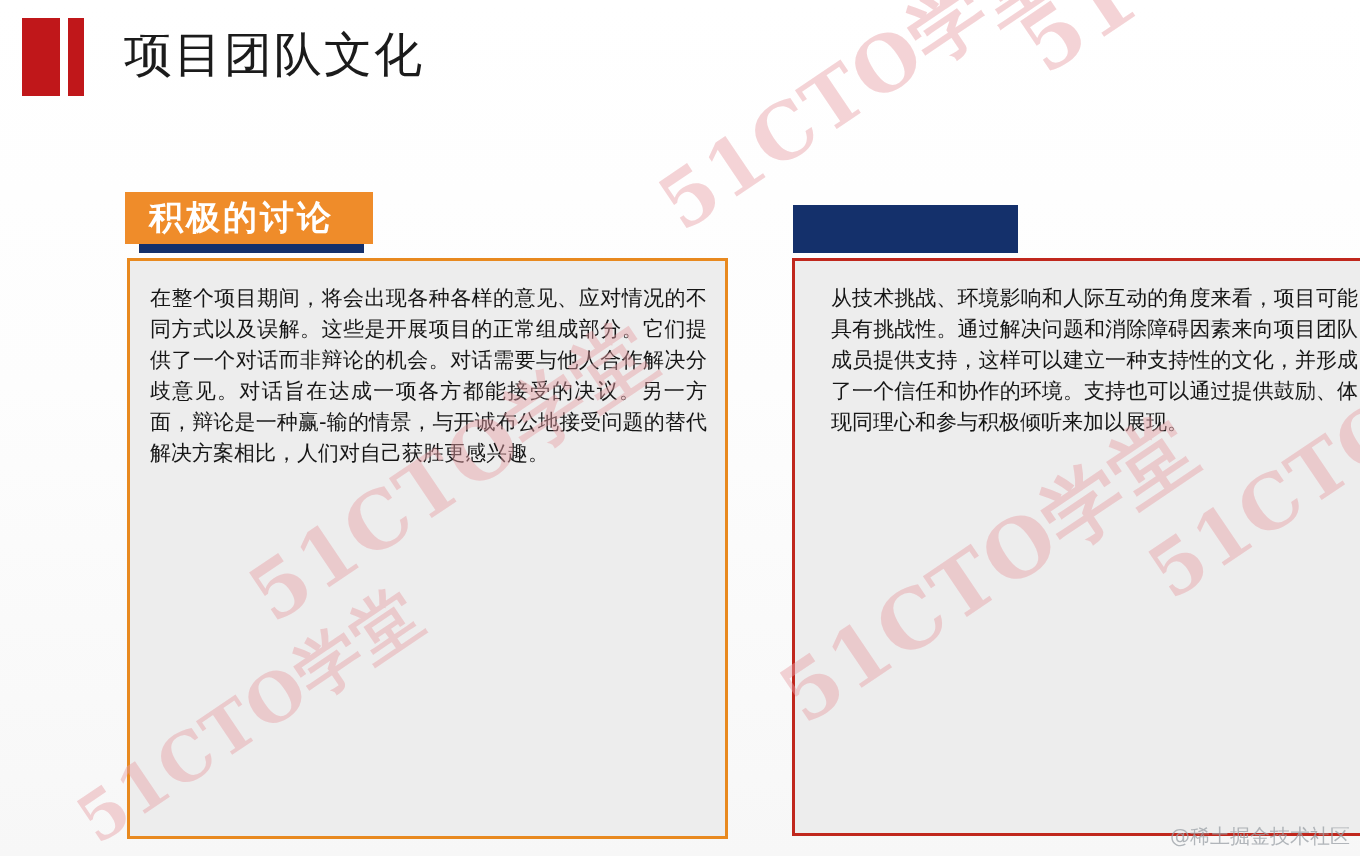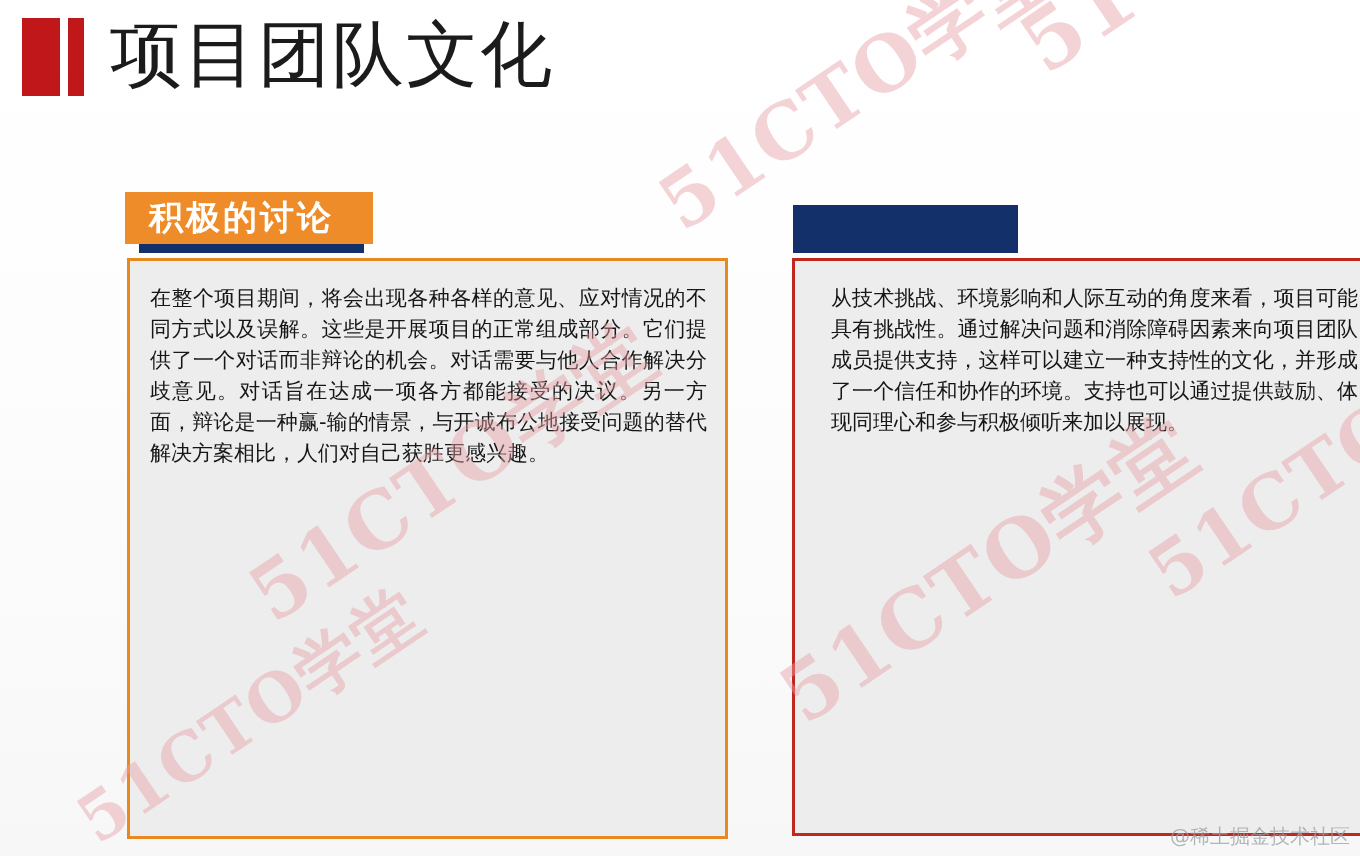--- a/index.html
+++ b/index.html
@@ -76,22 +76,22 @@
     height: 78px;
     background: #c0171a;
   }
   .bar-narrow {
     width: 16px;
     height: 78px;
     background: #c0171a;
     margin-left: 8px;
   }
   .title-text {
-    margin-left: 26px;
-    font-size: 72px;
+    margin-left: 40px;
+    font-size: 48px;
     line-height: 1;
     color: #1b1b1b;
     font-weight: 400;
     letter-spacing: 2px;
     font-family: "DejaVu Sans", "Liberation Sans", sans-serif;
   }
 
   
   .card {
     position: absolute;

